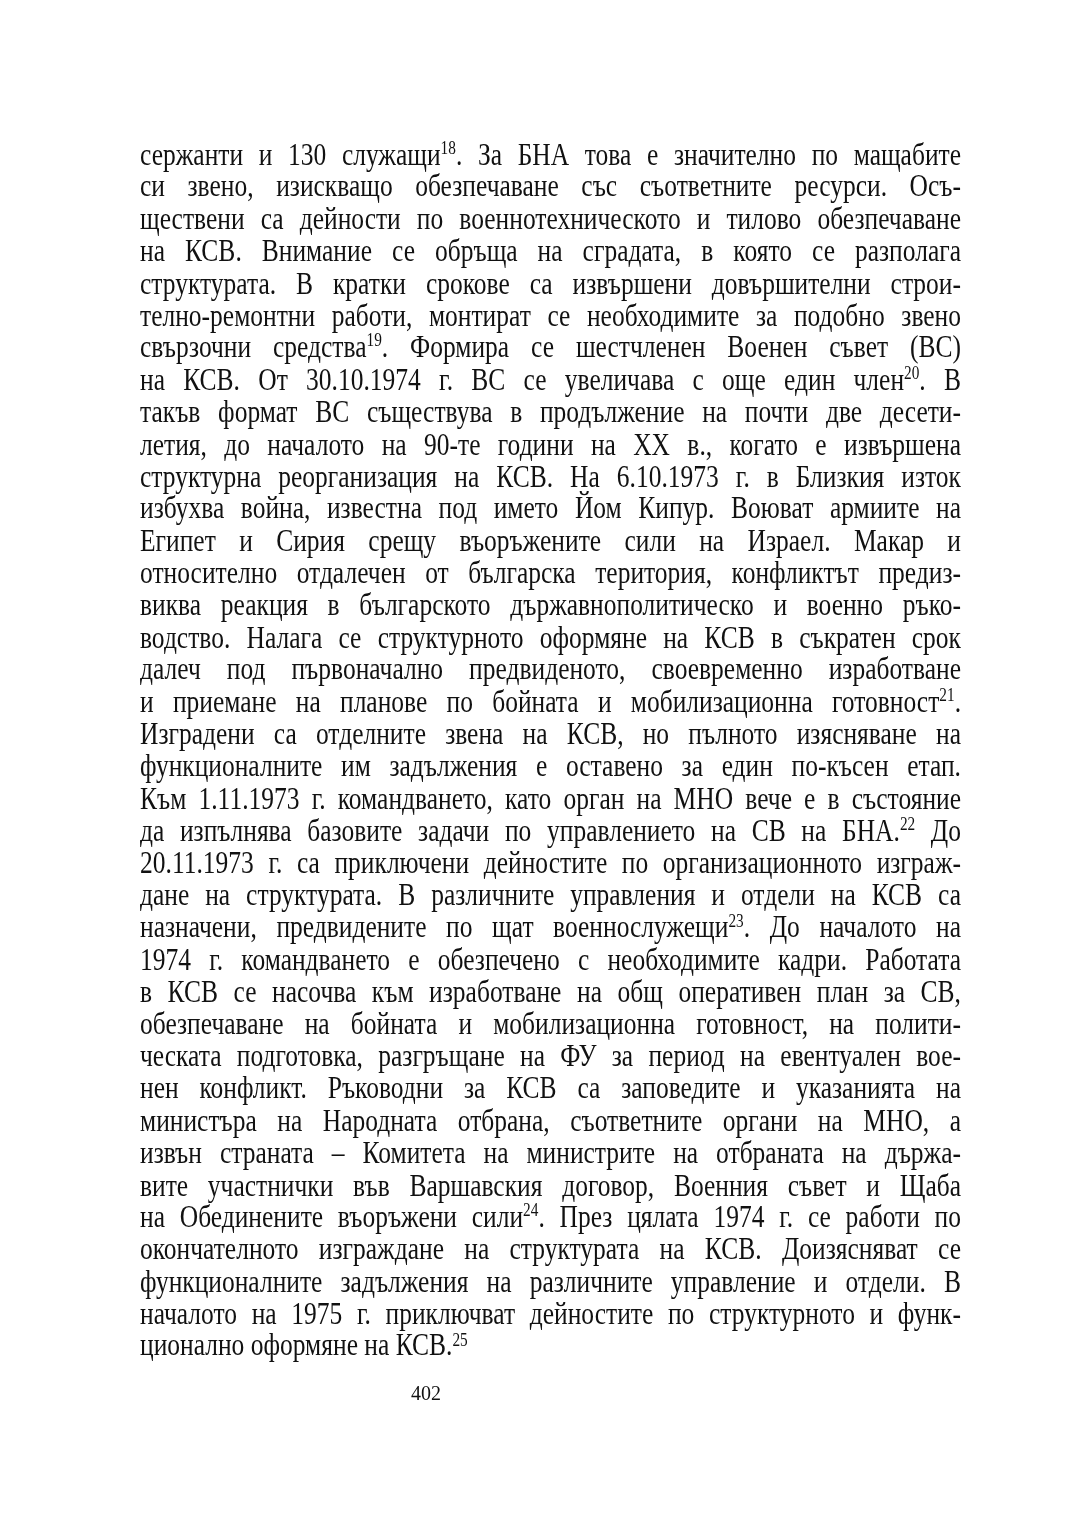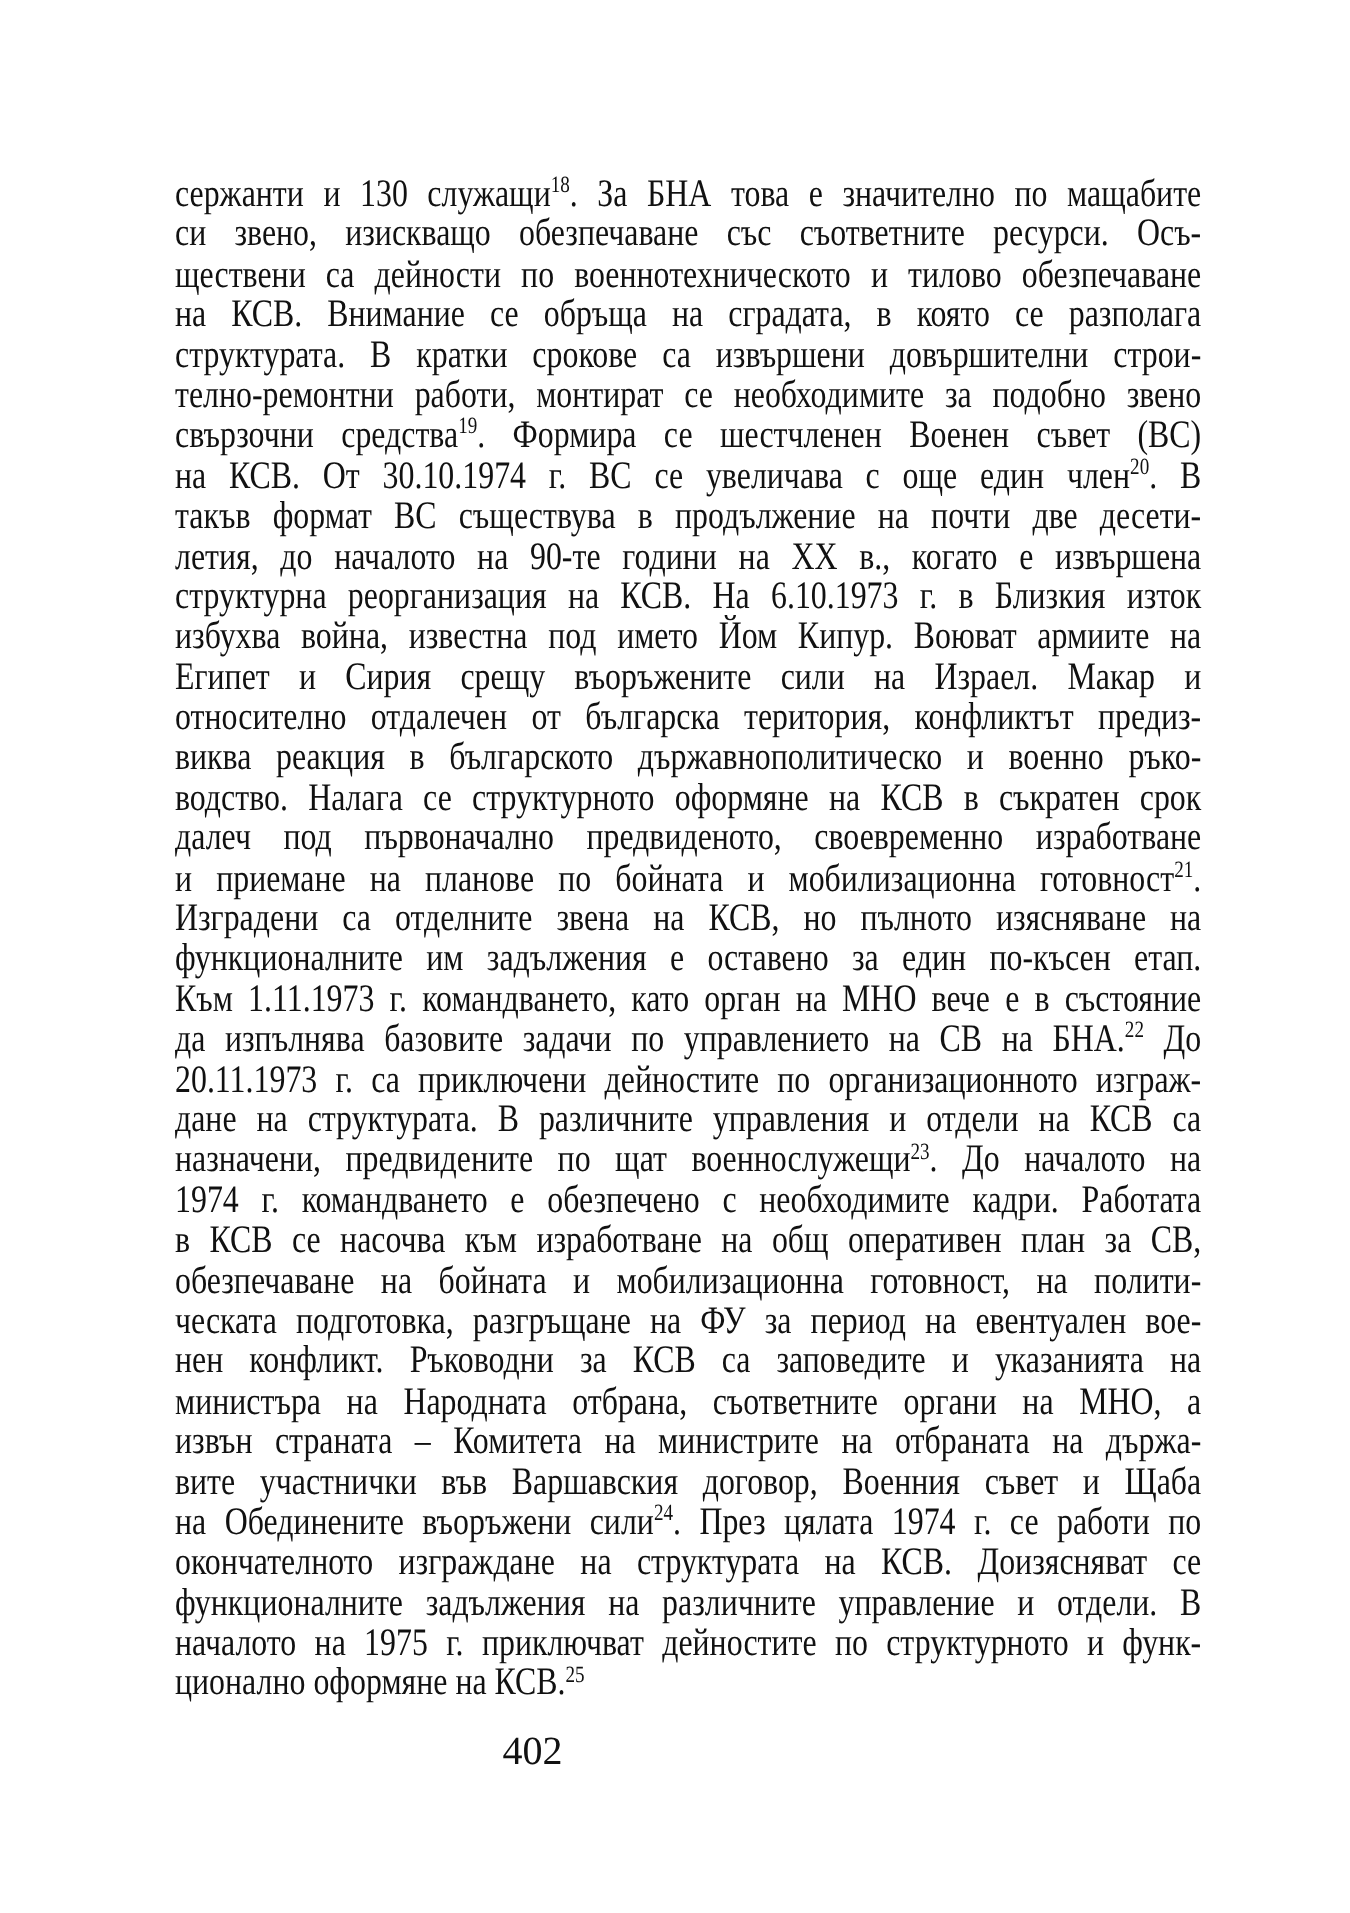--- a/index.html
+++ b/index.html
@@ -42,21 +42,21 @@
     vertical-align: baseline;
     position: relative;
     top: -0.58em;
   }
   .page-number {
     position: absolute;
     top: 1382px;
     left: 0;
     width: 852px;
     text-align: center;
-    font-size: 32px;
+    font-size: 20px;
   }
 </style>
 </head>
 <body>
 
 <div class="page" style="background: rgb(255, 255, 255); color: rgb(17, 17, 17);">
   <div class="page-text">
       <div class="line">сержанти и 130 служащи<sup>18</sup>. За БНА това е значително по мащабите</div>
       <div class="line">си звено, изискващо обезпечаване със съответните ресурси. Осъ-</div>
       <div class="line">ществени са дейности по военнотехническото и тилово обезпечаване</div>

